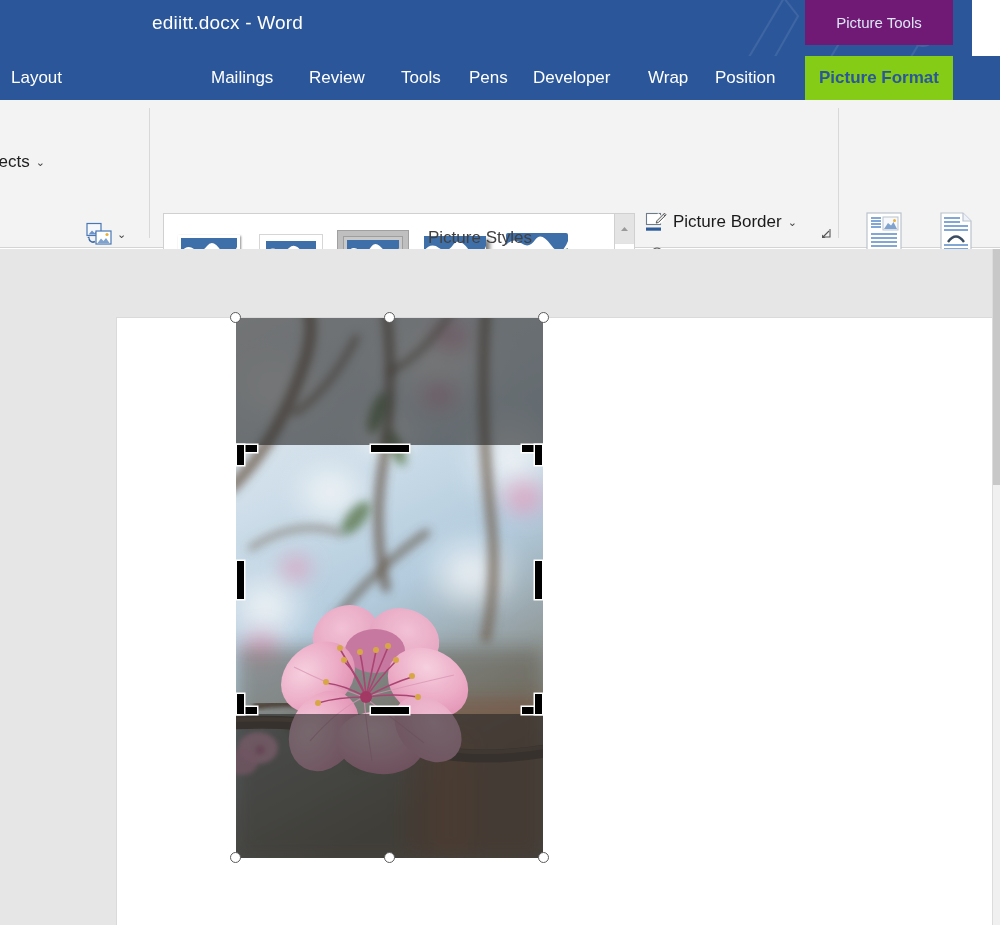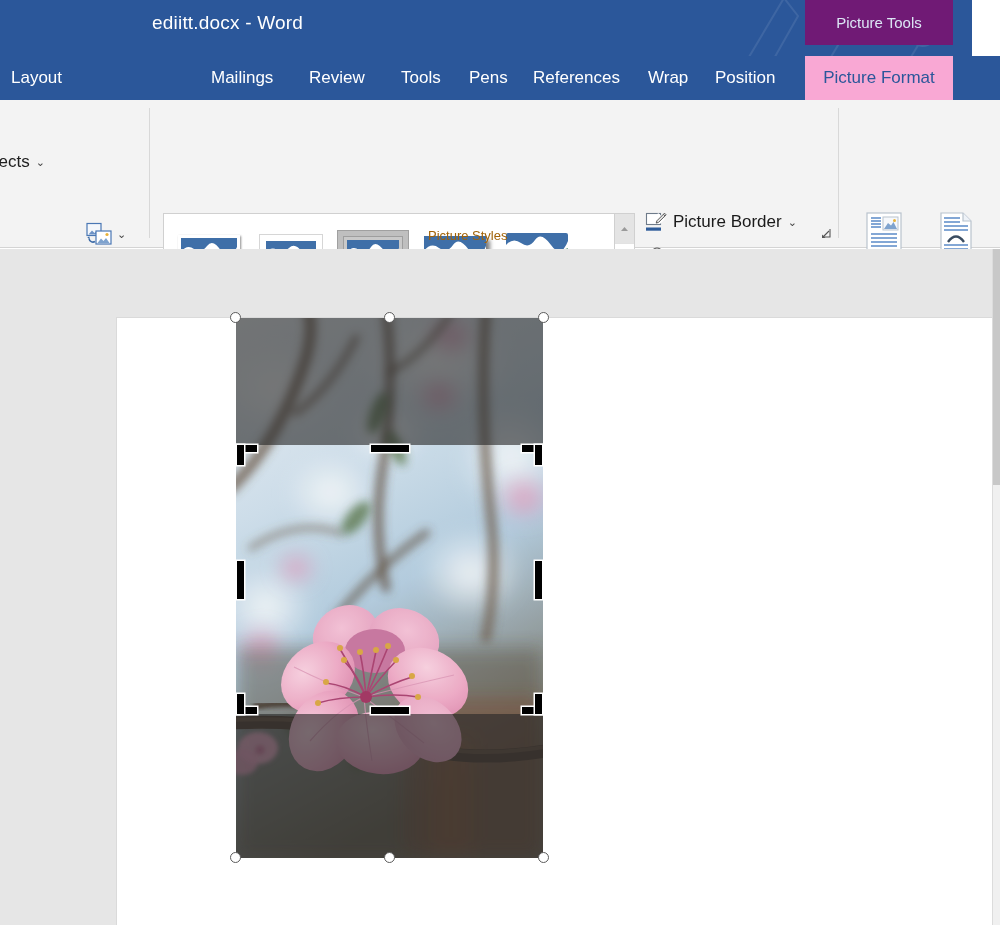--- a/index.html
+++ b/index.html
@@ -37,21 +37,21 @@
     position: absolute; left: 0; top: 56px; width: 1000px; height: 44px;
     background: #2B579A;
   }
   .tab {
     position: absolute; top: 0; height: 44px;
     display: flex; align-items: center; justify-content: center;
     color: #ffffff; font-size: 17px; white-space: nowrap;
     padding: 0 9px; cursor: default;
   }
   .tab.active {
-    background: #f9a8d4; color: #2B579A;
+    background: #84cc16; color: #2B579A; font-weight: bold;
   }
   .lightbulb {
     position: absolute; left: 968px; top: 56px; width: 32px; height: 44px;
     display: flex; align-items: center; justify-content: center;
   }
 
   
   .ribbon {
     position: absolute; left: 0; top: 100px; width: 1000px; height: 148px;
     background: #F3F3F3;
@@ -95,21 +95,21 @@
     border-bottom: 1px solid #E2E2E2; font-size: 8px; color: #707070;
   }
   .gal-btn:last-child { border-bottom: none; }
   .gal-btn.dim { background: #E4E4E4; }
 
   .pic-cmd {
     position: absolute; display: flex; align-items: center; gap: 6px;
     font-size: 17px; color: #1A1A1A; white-space: nowrap;
   }
   .grp-label {
-    position: absolute; font-size: 13px; color: #a16207; white-space: nowrap;
+    position: absolute; font-size: 17px; color: #404040; white-space: nowrap;
   }
   .dlg-launcher {
     position: absolute; width: 14px; height: 14px;
   }
 
   
   .big-btn {
     position: absolute; width: 72px;
     display: flex; flex-direction: column; align-items: center; gap: 2px;
   }
@@ -197,21 +197,21 @@
       <span>Picture Tools</span>
     </div>
   </div>
 
   <div class="tabstrip">
     <div class="tab" style="left:2px;">Layout</div>
     <div class="tab" style="left:202px;">Mailings</div>
     <div class="tab" style="left:300px;">Review</div>
     <div class="tab" style="left:392px;">Tools</div>
     <div class="tab" style="left:460px;">Pens</div>
-    <div class="tab" style="left:524px;">References</div>
+    <div class="tab" style="left:524px;">Developer</div>
     <div class="tab" style="left:639px;">Wrap</div>
     <div class="tab" style="left:706px;">Position</div>
     <div class="tab active" style="left:805px; width:148px;">Picture Format</div>
 
     <div class="lightbulb">
       <svg class="ico" width="22" height="26" viewBox="0 0 22 26">
         <path d="M11 2.5c-4 0-7 3-7 6.8 0 2.7 1.6 4.3 2.6 5.6.6.8.9 1.4.9 2.1h7c0-.7.3-1.3.9-2.1 1-1.3 2.6-2.9 2.6-5.6C18 5.5 15 2.5 11 2.5z" fill="none" stroke="#FFFFFF" stroke-width="1.7"></path>
         <path d="M7.8 19.5h6.4M8.6 22.4h4.8" fill="none" stroke="#FFFFFF" stroke-width="1.7" stroke-linecap="round"></path>
       </svg>
     </div>

